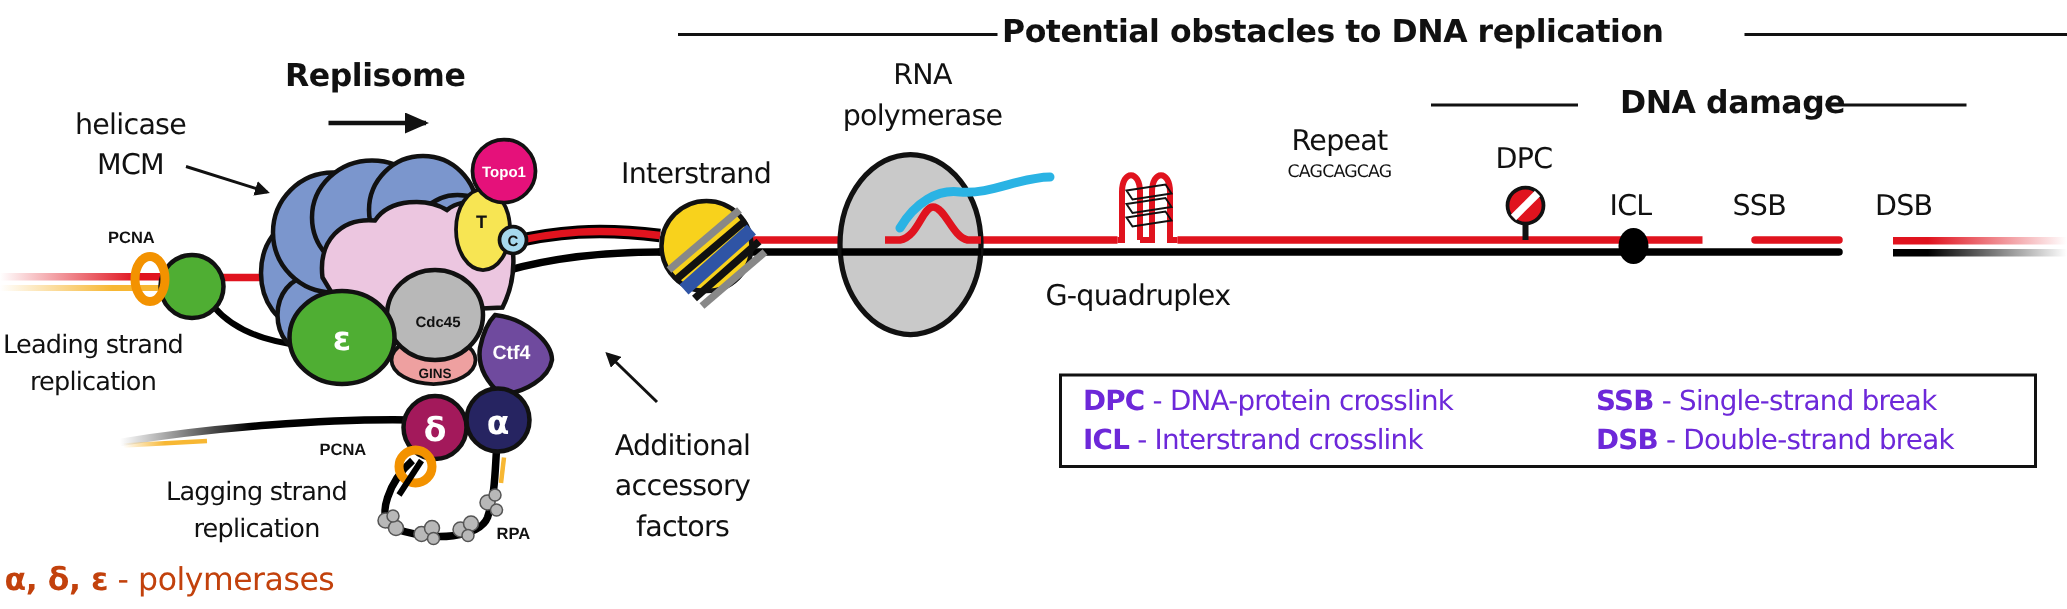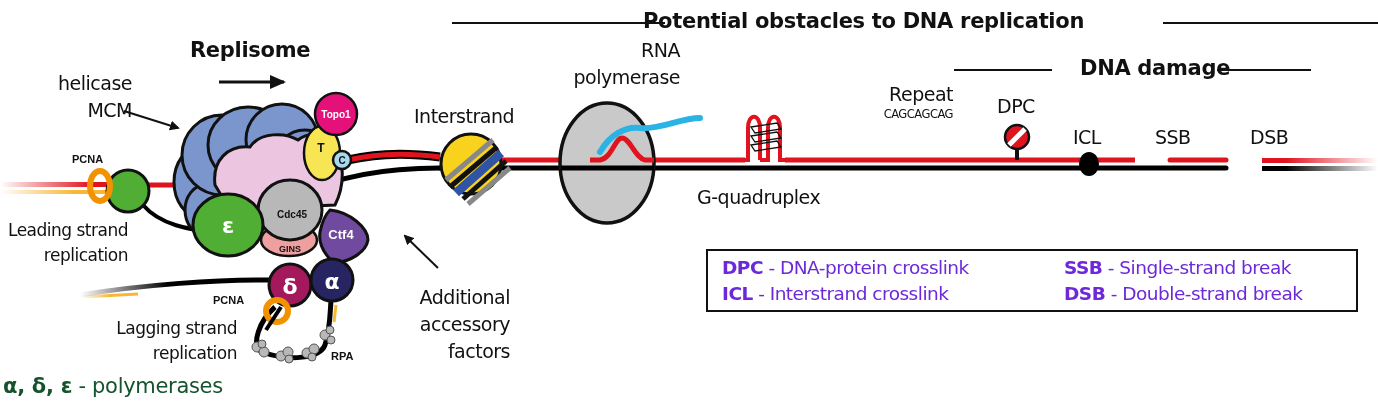--- a/index.html
+++ b/index.html
@@ -1,26 +1,26 @@
 <!DOCTYPE html>
 <html><head>
 <meta charset="utf-8">
 <style>
   html, body { margin: 0; padding: 0; background: #ffffff; }
   body { width: 1378px; height: 406px; overflow: hidden; position: relative; font-family: "DejaVu Sans", sans-serif; }
   #stage { position: absolute; left: 0; top: 0; width: 1378px; height: 406px; }
   .lbl { position: absolute; color: #111; font-family: "DejaVu Sans", sans-serif; white-space: nowrap; }
-  .c { text-align: right; }
+  .c { text-align: center; }
   .big { font-size: 19px; line-height: 27px; font-weight: normal; letter-spacing: -0.5px; }
   .title { font-size: 21px; font-weight: bold; letter-spacing: -0.3px; }
   .small-bold { font-size: 11px; font-weight: bold; font-family: "Liberation Sans", sans-serif; }
   .legend-box { position: absolute; left: 706px; top: 249px; width: 652px; height: 63px; border: 2px solid #111; box-sizing: border-box; background: #fff; }
   .legend-item { position: absolute; font-size: 18.5px; letter-spacing: -0.5px; color: #6d28d9; font-family: "DejaVu Sans", sans-serif; white-space: nowrap; }
   .legend-item b { font-weight: bold; }
-  .poly-note { position: absolute; left: 3px; top: 374px; font-size: 21px; color: #14532d; white-space: nowrap; letter-spacing: -0.3px; }
+  .poly-note { position: absolute; left: 3px; top: 374px; font-size: 21px; color: #c2410c; white-space: nowrap; letter-spacing: -0.3px; }
   .poly-note b { font-weight: bold; }
 </style>
 </head>
 <body>
 
 <svg id="stage" width="1378" height="406" viewBox="0 0 1378 406" xmlns="http://www.w3.org/2000/svg">
   <defs>
     <linearGradient id="fadeLeftRed" x1="0" x2="1" y1="0" y2="0">
       <stop offset="0" stop-color="#e0131e" stop-opacity="0"></stop>
       <stop offset="0.7" stop-color="#e0131e" stop-opacity="1"></stop>
@@ -177,21 +177,21 @@
       <circle cx="307" cy="353" r="5"></circle>
         <circle cx="314" cy="349" r="5"></circle>
         <circle cx="312" cy="357" r="4"></circle>
       <circle cx="325" cy="335" r="5"></circle>
         <circle cx="330" cy="330" r="4"></circle>
         <circle cx="331" cy="340" r="4"></circle>
     </g>
   </g>
 </svg>
 
-<div class="lbl title" style="left:643px; top:9px;">Potential obstacles to DNA replication</div>
+<div class="lbl title" style="left:668px; top:9px;">Potential obstacles to DNA replication</div>
 <div class="lbl title" style="left:1080px; top:56px;">DNA damage</div>
 
 <div class="lbl title" style="left:190px; top:38px;">Replisome</div>
 
 <div class="lbl big c" style="left:42px; top:70px; width:90px;">
   <div>helicase</div>
   <div>MCM</div>
 </div>
 
 <div class="lbl small-bold" style="left:72px; top:153px;">PCNA</div>

